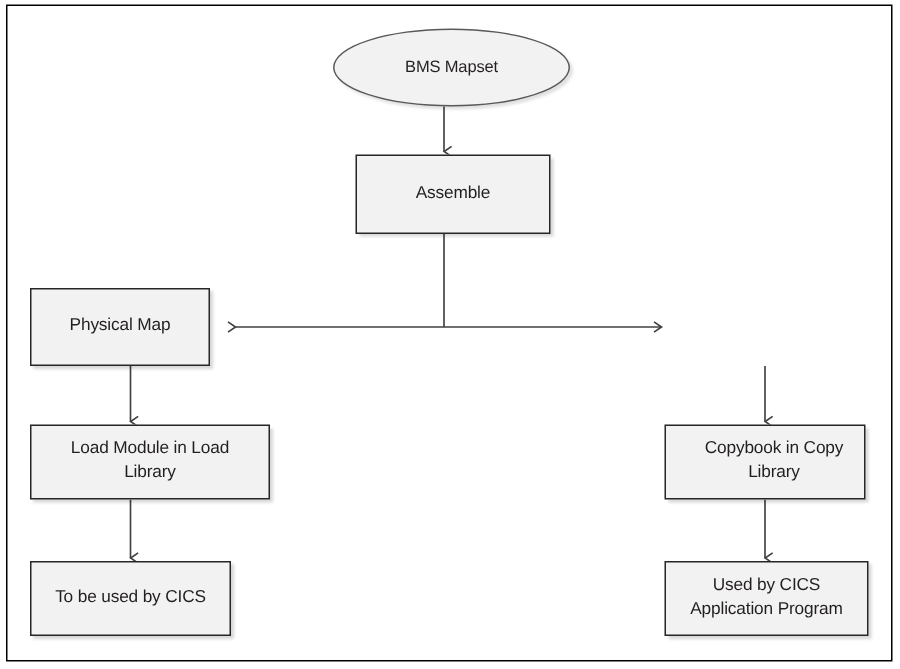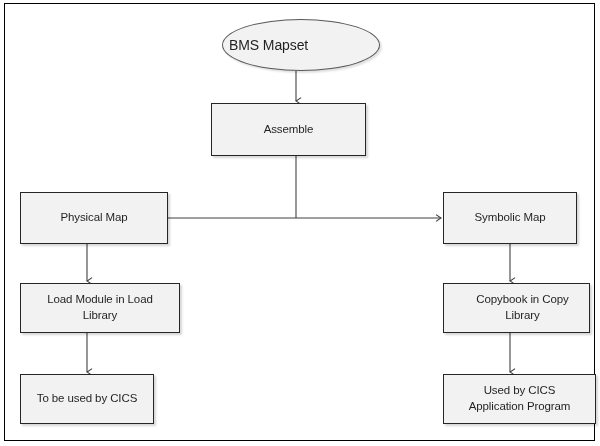--- a/index.html
+++ b/index.html
@@ -68,34 +68,34 @@
     top: 19px;
     width: 158px;
     height: 52px;
     box-sizing: border-box;
     background: #f2f2f2;
     border: 1.1px solid #595959;
     border-radius: 50%;
     display: flex;
     align-items: center;
     justify-content: center;
-    text-align: left;
+    text-align: center;
     color: #231f20;
-    font-size: 14px;
+    font-size: 11px;
     letter-spacing: -0.1px;
     box-shadow: 2px 2px 2px rgba(0,0,0,0.12);
   }
   
-  #node-assemble      { left: 211px; top: 103px; width: 155px; height: 53px; }
-  #node-physical-map  { left: 20px;  top: 192px; width: 148px; height: 52px; }
+  #node-assemble      { left: 237px; top: 103px; width: 130px; height: 53px; }
+  #node-physical-map  { left: 20px;  top: 192px; width: 120px; height: 52px; }
   #node-symbolic-map  { left: 443px; top: 192px; width: 134px; height: 52px; }
   #node-load-module   { left: 20px;  top: 283px; width: 160px; height: 50px; }
-  #node-copybook      { left: 443px; top: 283px; width: 147px; height: 50px; padding-left: 12px; }
+  #node-copybook      { left: 443px; top: 283px; width: 134px; height: 50px; padding-left: 12px; }
   #node-to-be-used    { left: 20px;  top: 374px; width: 134px; height: 50px; align-items: center; }
-  #node-used-by-cics  { left: 443px; top: 374px; width: 153px; height: 50px; }
+  #node-used-by-cics  { left: 443px; top: 374px; width: 136px; height: 50px; }
 </style>
 </head>
 <body>
 
 <div id="diagram-root">
 
   <div id="outer-frame"></div>
 
   <svg id="connectors" viewBox="0 0 600 446" xmlns="http://www.w3.org/2000/svg">
     <defs>
@@ -132,23 +132,20 @@
   </div>
 
   <div id="node-assemble" class="node-box">
     <span class="node-label">Assemble</span>
   </div>
 
   <div id="node-physical-map" class="node-box">
     <span class="node-label">Physical Map</span>
   </div>
 
-  <div id="node-symbolic-map" class="node-box">
-    <span class="node-label">Symbolic Map</span>
-  </div>
 
   <div id="node-load-module" class="node-box">
     <span class="node-label">Load Module in Load
 Library</span>
   </div>
 
   <div id="node-copybook" class="node-box">
     <span class="node-label">Copybook in Copy
 Library</span>
   </div>

